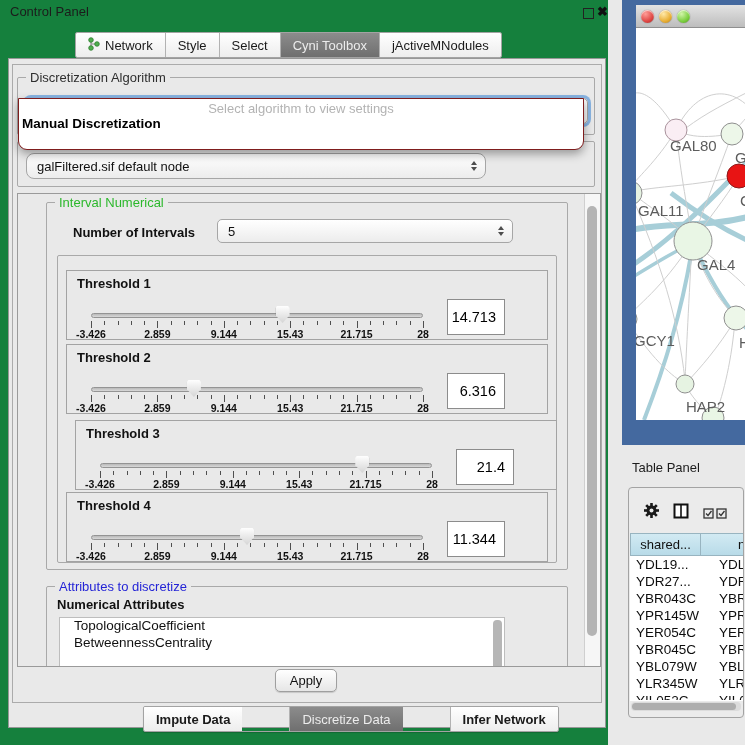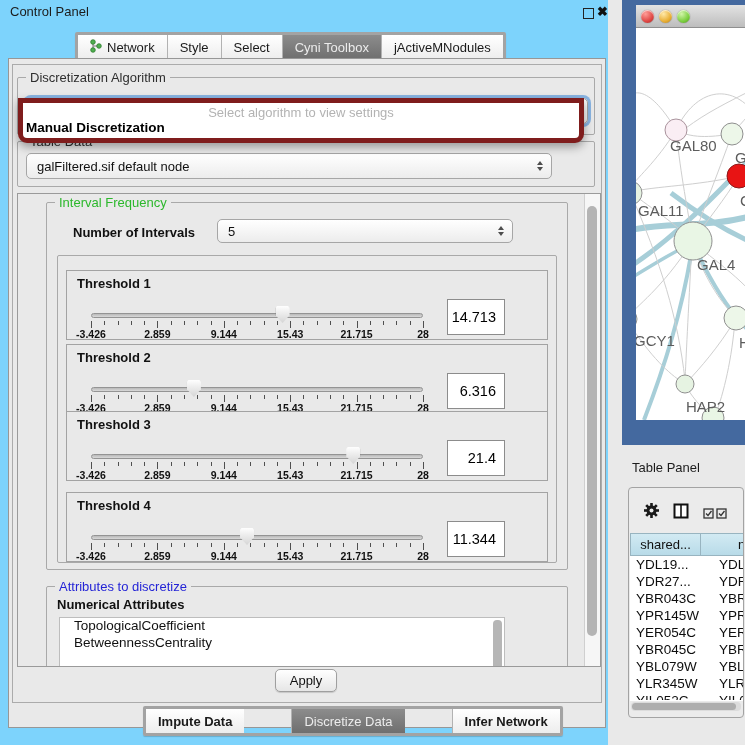--- a/index.html
+++ b/index.html
@@ -1,24 +1,24 @@
 <!DOCTYPE html>
 <html><head>
 <meta charset="utf-8">
 <style>
   html,body{margin:0;padding:0;}
   body{font-family:"Liberation Sans",sans-serif;background:#e9e9e9;}
   .root{position:relative;width:745px;height:745px;overflow:hidden;background:#e7e7e7;}
   
-  .left{position:absolute;left:0;top:0;width:608px;height:745px;background:#7dd3fc;}
+  .left{position:absolute;left:0;top:0;width:608px;height:745px;background:#15803d;}
   .titlebar{position:absolute;left:0;top:0;width:100%;height:24px;}
   .cp-title{position:absolute;left:10px;top:4px;font-size:13px;color:#1c1c1c;}
   .win-float{position:absolute;left:583px;top:8px;width:9px;height:9px;border:1.6px solid #222;}
   .win-close{position:absolute;left:597px;top:4px;font-size:13px;font-weight:bold;color:#111;}
-  .seg-group{position:absolute;display:flex;height:24px;border:3px solid #a3a3a3;border-radius:2px;overflow:hidden;box-shadow:0 1px 1px rgba(0,0,0,.18);}
+  .seg-group{position:absolute;display:flex;height:24px;border:1px solid #a3a3a3;border-radius:2px;overflow:hidden;box-shadow:0 1px 1px rgba(0,0,0,.18);}
   .seg{display:flex;align-items:center;gap:5px;padding:0 12px;font-size:13px;color:#1a1a1a;background:linear-gradient(#ffffff,#ededed);border-left:1px solid #b2b2b2;white-space:nowrap;}
   .seg:first-child{border-left:none;}
   .seg.active{background:linear-gradient(#8c8c8c,#6f6f6f);color:#ececec;}
   .top-tabs{left:75px;top:32px;}
   .bottom-tabs{left:143px;top:706px;}
   .outer-panel{position:absolute;left:8px;top:58px;width:598px;height:670px;border:1px solid #979797;background:#e9e9e9;box-sizing:border-box;}
   .inner-panel{position:absolute;left:12px;top:64px;width:590px;height:639px;border:1px solid #ababab;background:#e9e9e9;box-sizing:border-box;}
   
   .fieldset{position:absolute;border:1px solid #a9a9a9;border-radius:2px;box-sizing:border-box;}
   .ftitle{position:absolute;top:-8px;left:8px;background:#e9e9e9;padding:0 4px;font-size:13px;color:#2e2e2e;white-space:nowrap;}
@@ -26,21 +26,21 @@
   .ftitle.blue{color:#2424d6;}
   
   .combo{position:absolute;border:1px solid #a6a6a6;border-radius:5px;background:linear-gradient(#ffffff,#ececec);box-sizing:border-box;font-size:13px;color:#111;}
   .combo .ctext{position:absolute;left:10px;top:5px;white-space:nowrap;}
   .spin{position:absolute;right:8px;top:50%;transform:translateY(-50%);display:flex;flex-direction:column;gap:2px;}
   .spin i{display:block;width:0;height:0;border-left:3.5px solid transparent;border-right:3.5px solid transparent;}
   .spin .up{border-bottom:4px solid #4d4d4d;}
   .spin .dn{border-top:4px solid #4d4d4d;}
   .focus-combo{box-shadow:0 0 0 3px rgba(96,156,222,.7);}
   
-  .popup{position:absolute;left:0;top:20px;width:566px;height:45px;background:#fff;border:5px solid #7f1d1d;border-radius:0 0 9px 9px;box-shadow:0 4px 10px rgba(0,0,0,.35);z-index:50;box-sizing:border-box;}
+  .popup{position:absolute;left:0;top:20px;width:566px;height:52px;background:#fff;border:1px solid #7f1d1d;border-radius:0 0 9px 9px;box-shadow:0 4px 10px rgba(0,0,0,.35);z-index:50;box-sizing:border-box;}
   .popup-ph{margin-top:2px;text-align:center;font-size:13px;color:#b3b3b3;line-height:15px;}
   .popup-item{padding-left:3px;font-size:13.5px;color:#000;line-height:16px;white-space:nowrap;}
   .popup-item.bold{font-weight:bold;}
   
   .scrollpane{position:absolute;left:4px;top:128px;width:584px;height:474px;border:1px solid #9a9a9a;background:#e9e9e9;overflow:hidden;box-sizing:border-box;}
   .vscroll{position:absolute;right:0;top:0;width:15px;height:100%;background:#f6f6f6;border-left:1px solid #cfcfcf;}
   .vthumb{position:absolute;left:2px;top:12px;width:10px;height:430px;background:#b4b4b4;border-radius:5px;}
   .blbl{font-weight:bold;font-size:13px;color:#111;white-space:nowrap;}
   
   .thr-box{position:absolute;left:8px;width:482px;height:70px;border:1px solid #a3a3a3;background:#e9e9e9;box-sizing:border-box;}
@@ -136,33 +136,33 @@
         <div class="combo focus-combo" style="left:8px;top:20px;width:562px;height:26px;"></div>
 
         <div class="popup">
           <div class="popup-ph">Select algorithm to view settings</div>
           <div class="popup-item bold">Manual Discretization</div>
         </div>
       </div>
 
       <div class="fieldset" style="left:4px;top:76px;width:578px;height:46px;">
         <span class="ftitle">Table Data</span>
-        <div class="combo" style="left:8px;top:11px;width:526px;height:26px;">
+        <div class="combo" style="left:8px;top:11px;width:460px;height:26px;border-radius:8px;">
           <span class="ctext">galFiltered.sif default node</span>
           <span class="spin">
               <i class="up"></i>
               <i class="dn"></i>
             </span>
         </div>
       </div>
 
       <div class="scrollpane">
 
         <div class="fieldset" style="left:28px;top:8px;width:522px;height:368px;">
-          <span class="ftitle green">Interval Frequency</span>
+          <span class="ftitle green">Interval Numerical</span>
           <span class="blbl" style="position:absolute;left:26px;top:22px;">Number of Intervals</span>
           <div class="combo" style="left:170px;top:16px;width:296px;height:24px;">
             <span class="ctext" style="top:4px;">5</span>
             <span class="spin">
                 <i class="up"></i>
                 <i class="dn"></i>
               </span>
           </div>
 
           <div class="fieldset" style="left:10px;top:52px;width:500px;height:308px;">
@@ -250,21 +250,21 @@
                     <span style="left: 20%;">2.859</span>
                     <span style="left: 40%;">9.144</span>
                     <span style="left: 60%;">15.43</span>
                     <span style="left: 80%;">21.715</span>
                     <span style="left: 100%;">28</span>
                   </div>
               </div>
               <div class="thr-value">6.316</div>
             </div>
 
-            <div class="thr-box" style="top:155px;">
+            <div class="thr-box" style="top:164px;margin-left:9px;">
               <div class="thr-label">Threshold 3</div>
               <div class="jslider">
                 <div class="track"></div>
                 <div class="thumb" style="left: 79%;"></div>
                 <div class="ticks">
                     <i class="maj" style="left: 0%;"></i>
                     <i class="min" style="left: 4%;"></i>
                     <i class="min" style="left: 8%;"></i>
                     <i class="min" style="left: 12%;"></i>
                     <i class="min" style="left: 16%;"></i>

